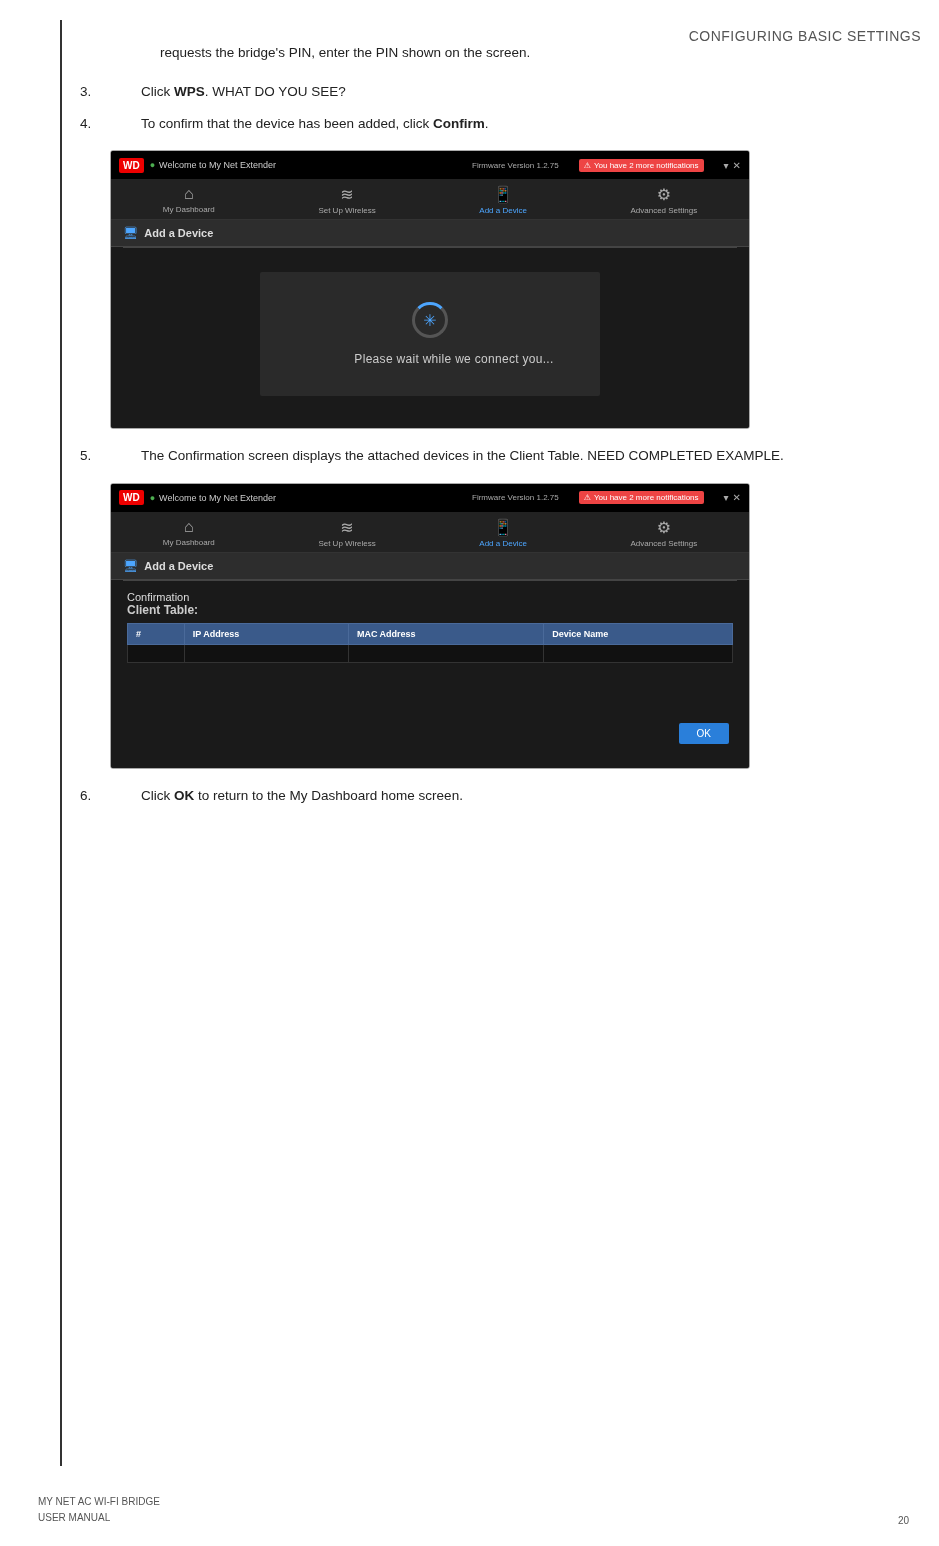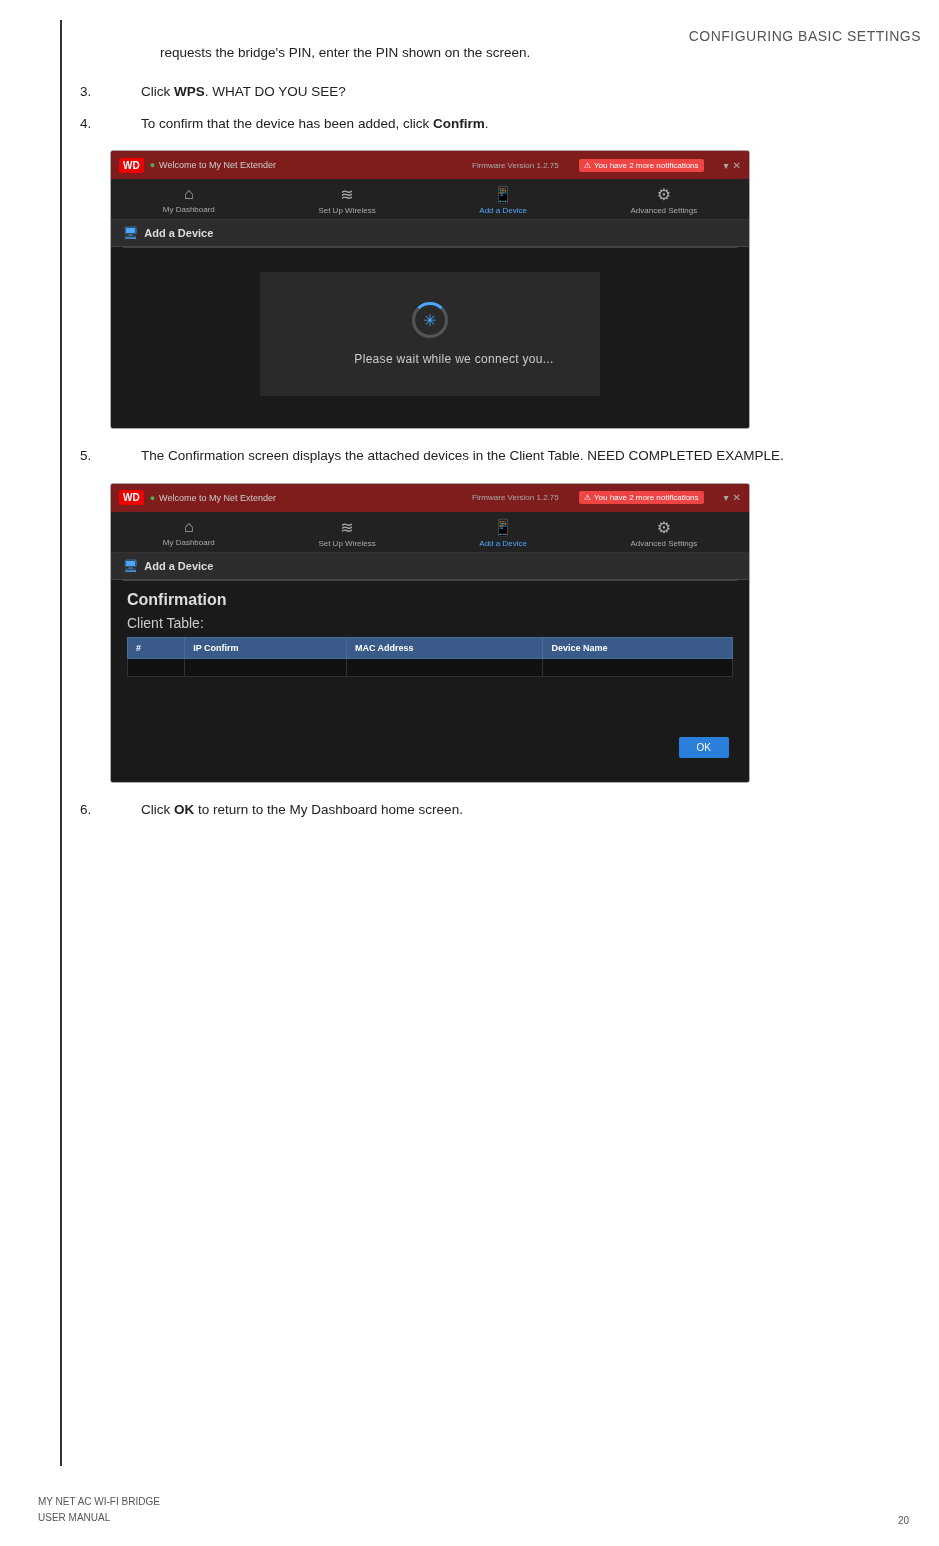--- a/index.html
+++ b/index.html
@@ -81,21 +81,21 @@
 
     
     .wd-app {
       background: #1a1a1a;
       width: 100%;
       font-family: Arial, Helvetica, sans-serif;
     }
 
     
     .wd-topbar {
-      background: #7f1d1d;
+      background: #000000;
       display: flex;
       align-items: center;
       justify-content: space-between;
       padding: 4px 8px;
       height: 28px;
     }
     .wd-logo {
       background: #e00;
       color: #fff;
       font-weight: bold;
@@ -224,28 +224,27 @@
       margin-left: 48px;
     }
 
     
     .wd-confirmation {
       background: #1a1a1a;
       padding: 10px 16px 16px;
     }
     .wd-conf-title {
       color: #ddd;
-      font-size: 16px;
-      font-weight: bold;
-      margin-bottom: 6px;
+      font-size: 11px;
+      font-weight: normal;
     }
     .wd-client-table-label {
       color: #ccc;
-      font-size: 14px;
-      font-weight: normal;
+      font-size: 12px;
+      font-weight: bold;
       margin-bottom: 6px;
     }
     .wd-table {
       width: 100%;
       border-collapse: collapse;
     }
     .wd-table thead tr {
       background: #3a5a8a;
     }
     .wd-table th {
@@ -445,21 +444,21 @@
       </div>
       <div class="wd-divider"></div>
 
       <div class="wd-confirmation">
         <div class="wd-conf-title">Confirmation</div>
         <div class="wd-client-table-label">Client Table:</div>
         <table class="wd-table">
           <thead>
             <tr>
               <th>#</th>
-              <th>IP Confirm</th>
+              <th>IP Address</th>
               <th>MAC Address</th>
               <th>Device Name</th>
             </tr>
           </thead>
           <tbody>
             <tr>
               <td></td>
               <td></td>
               <td></td>
               <td></td>

